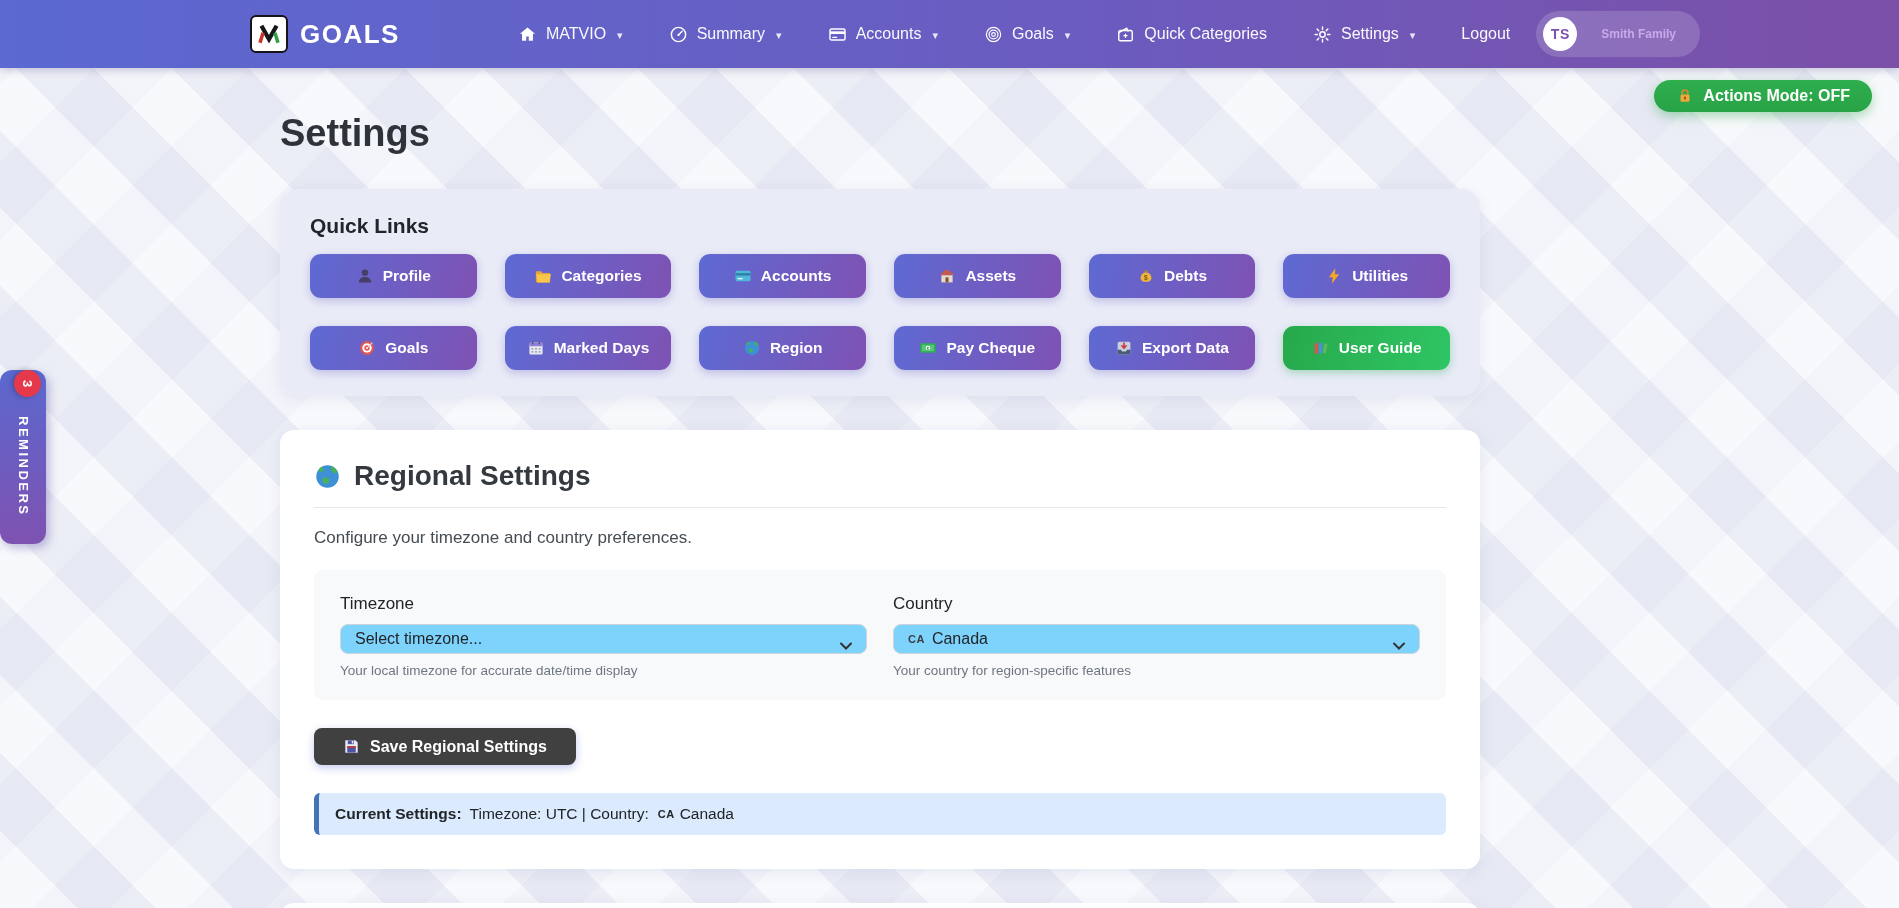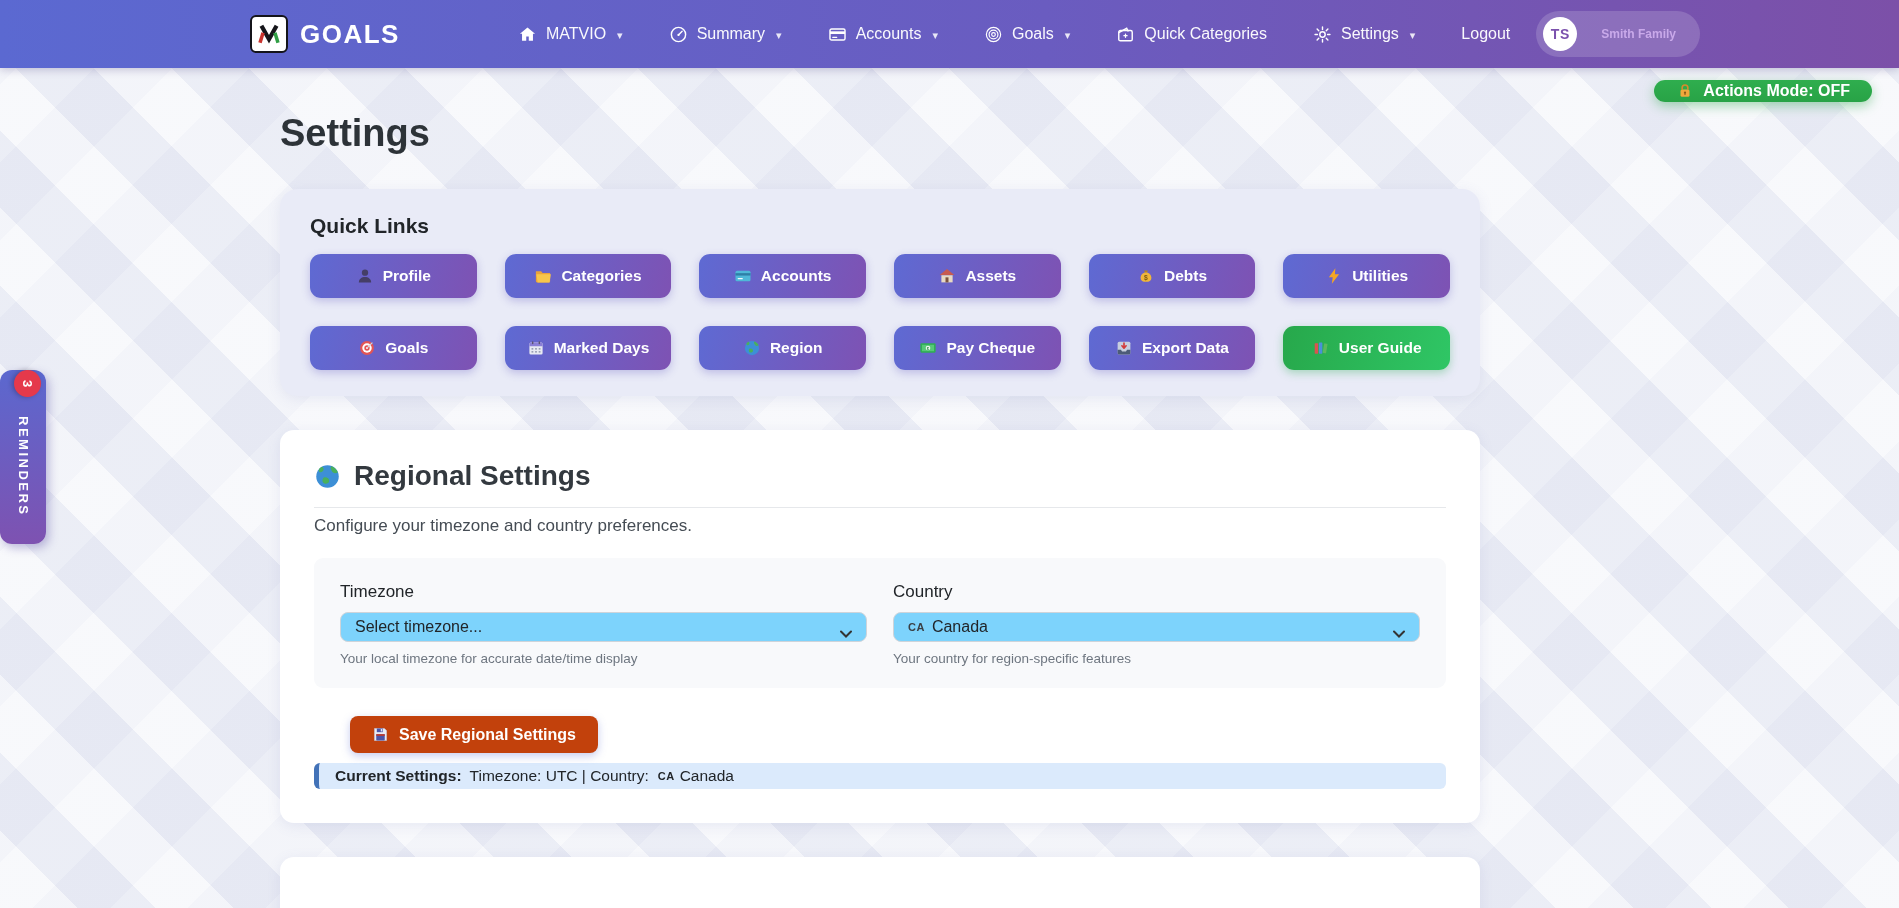--- a/index.html
+++ b/index.html
@@ -41,21 +41,21 @@
     background:rgba(255,255,255,.16); border-radius:24px; padding:6px 24px 6px 7px; cursor:pointer;
   }
   .avatar {
     width:34px; height:34px; border-radius:50%; background:#fff; color:#7b51ad;
     display:flex; align-items:center; justify-content:center; font-weight:700; font-size:14px; letter-spacing:.5px;
   }
   .user-name { color:#c9a9ea; font-weight:700; font-size:12px; }
 
   
   .actions-btn {
-    position:absolute; top:80px; right:27px; height:22px; z-index:4;
+    position:absolute; top:80px; right:27px; height:32px; z-index:4;
     display:flex; align-items:center; gap:9px;
     background:linear-gradient(180deg,#2fae4e,#28a346);
     border:none; border-radius:19px; padding:0 22px; cursor:pointer;
     color:#fff; font-weight:700; font-size:16px; font-family:inherit;
     box-shadow:0 4px 12px rgba(40,167,69,.40);
   }
   .actions-btn svg { width:18px; height:18px; }
 
   
   .container { width:1200px; margin-left:280px; }
@@ -94,51 +94,50 @@
     position:absolute; top:0; left:14px; width:27px; height:27px; border-radius:50%;
     background:#e5394b; color:#fff; font-size:13px; font-weight:700;
     display:flex; align-items:center; justify-content:center;
     transform:rotate(90deg); box-shadow:0 2px 5px rgba(0,0,0,.25);
   }
 
   
   .section-card { background:#fff; margin-top:34px; padding:30px 34px 34px; border-radius:14px; }
   .sec-head {
     display:flex; align-items:center; gap:13px;
-    padding-bottom:15px; border-bottom:1px solid #e6e8eb; margin-bottom:8px;
+    padding-bottom:15px; border-bottom:1px solid #e6e8eb; margin-bottom:20px;
   }
   .sec-icon { width:27px; height:27px; display:inline-flex; }
   .sec-icon svg { width:100%; height:100%; }
   .sec-title { font-size:28px; font-weight:700; color:#33393f; }
   .sec-desc { font-size:17px; color:#454c54; }
 
   .form-panel { background:#f8f9fb; border-radius:9px; padding:24px 26px 22px; margin-top:22px; display:flex; gap:26px; }
   .form-col { flex:1; }
   .f-label { font-size:17px; font-weight:400; color:#212529; margin-bottom:10px; }
   .selectbox {
     position:relative; height:30px; background:#7dd3fc; border:1px solid #ced4da; border-radius:8px;
     display:flex; align-items:center; padding:0 38px 0 14px; cursor:pointer;
   }
   .sel-value { font-size:16px; color:#212529; display:flex; align-items:center; gap:7px; }
   .sel-flag { font-size:11px; font-weight:600; color:#3a3f44; letter-spacing:.5px; }
   .chev { position:absolute; right:14px; top:17px; width:12px; height:8px; }
   .f-help { margin-top:9px; font-size:13.5px; color:#6e7680; }
 
   .save-btn {
     margin-top:28px; display:inline-flex; align-items:center; gap:10px;
-    background:#c2410c; border:none; border-radius:8px; padding:0 22px; height:37px;
+    background:#404040; border:none; border-radius:8px; padding:0 29px; height:37px;
     color:#fff; font-size:16px; font-weight:700; font-family:inherit; cursor:pointer;
     box-shadow:0 3px 8px rgba(91,108,210,.35);
-    margin-left:36px;
   }
   .save-btn svg { width:17px; height:17px; }
 
   .info-bar {
-    margin-top:10px; background:#dbeafc; border-left:5px solid #4272b8; border-radius:6px;
-    padding:4px 16px; font-size:15.5px; color:#212529; display:flex; align-items:center; gap:5px;
+    margin-top:28px; background:#dbeafc; border-left:5px solid #4272b8; border-radius:6px;
+    padding:12px 16px; font-size:15.5px; color:#212529; display:flex; align-items:center; gap:5px;
   }
   .info-label { font-weight:700; margin-right:3px; }
   .flag-sm { font-size:11px; font-weight:600; letter-spacing:.5px; margin-left:4px; }
 
   .pc-card { padding-bottom:60px; }
 </style>
 </head>
 <body>
 
 <div class="screen">

